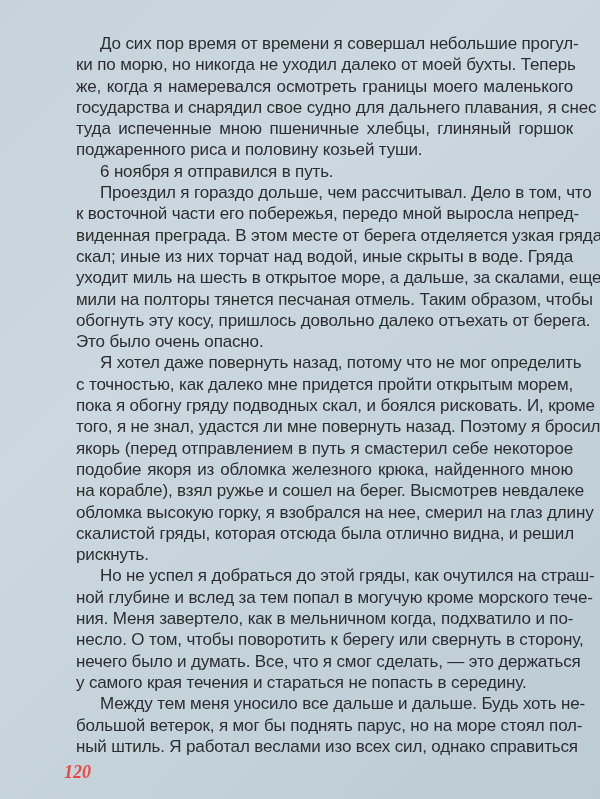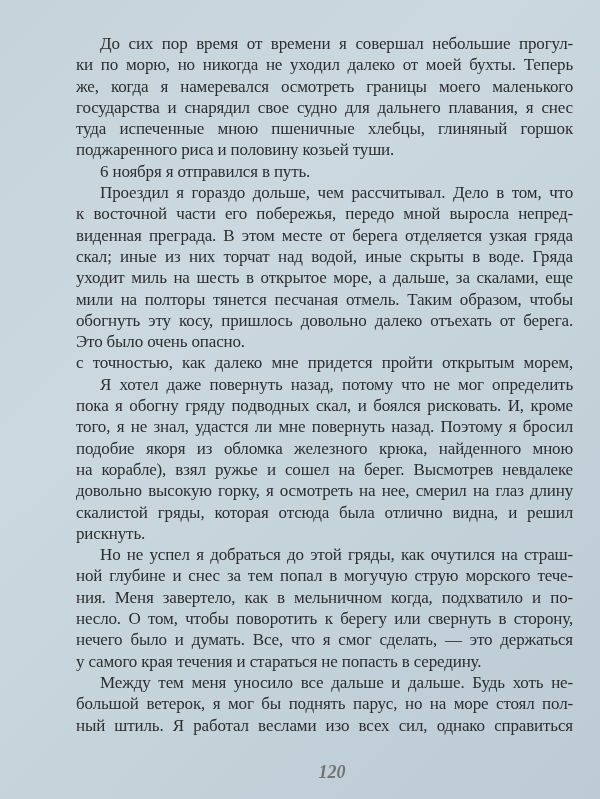--- a/index.html
+++ b/index.html
@@ -27,42 +27,42 @@
       width: 497px;
     }
     .line {
       height: 21.3px;
       line-height: 21.3px;
       font-size: 15.2px;
       white-space: nowrap;
       text-align: justify;
       text-align-last: justify;
       letter-spacing: -0.15px;
-      font-family: Liberation Serif, serif;
+      font-family: Liberation Sans, sans-serif;
       font-size: 17px;
     }
     .line.indent {
       padding-left: 24px;
     }
     .line.last {
       text-align-last: left;
     }
     .page-number {
       position: absolute;
       left: 0;
       width: 600px;
       top: 762px;
-      text-align: center;
+      text-align: left;
       padding-left: 64px;
       box-sizing: border-box;
       font-family: "Liberation Serif", "DejaVu Serif", serif;
       font-weight: bold;
       font-style: italic;
       font-size: 18px;
-      color: #737373;
+      color: #ef4444;
     }
   </style>
 </head>
 <body>
 
 <div class="page">
   <div class="text-block" id="text-block">
       <div class="line indent">До сих пор время от времени я совершал небольшие прогул-</div>
       <div class="line">ки по морю, но никогда не уходил далеко от моей бухты. Теперь</div>
       <div class="line">же, когда я намеревался осмотреть границы моего маленького</div>
@@ -71,31 +71,32 @@
       <div class="line last">поджаренного риса и половину козьей туши.</div>
       <div class="line indent last">6 ноября я отправился в путь.</div>
       <div class="line indent">Проездил я гораздо дольше, чем рассчитывал. Дело в том, что</div>
       <div class="line">к восточной части его побережья, передо мной выросла непред-</div>
       <div class="line">виденная преграда. В этом месте от берега отделяется узкая гряда</div>
       <div class="line">скал; иные из них торчат над водой, иные скрыты в воде. Гряда</div>
       <div class="line">уходит миль на шесть в открытое море, а дальше, за скалами, еще</div>
       <div class="line">мили на полторы тянется песчаная отмель. Таким образом, чтобы</div>
       <div class="line">обогнуть эту косу, пришлось довольно далеко отъехать от берега.</div>
       <div class="line last">Это было очень опасно.</div>
+      <div class="line indent">Я хотел даже повернуть назад, потому что не мог определить</div>
       <div class="line">с точностью, как далеко мне придется пройти открытым морем,</div>
-      <div class="line indent">Я хотел даже повернуть назад, потому что не мог определить</div>
       <div class="line">пока я обогну гряду подводных скал, и боялся рисковать. И, кроме</div>
       <div class="line">того, я не знал, удастся ли мне повернуть назад. Поэтому я бросил</div>
+      <div class="line">якорь (перед отправлением в путь я смастерил себе некоторое</div>
       <div class="line">подобие якоря из обломка железного крюка, найденного мною</div>
       <div class="line">на корабле), взял ружье и сошел на берег. Высмотрев невдалеке</div>
-      <div class="line">довольно высокую горку, я осмотреть на нее, смерил на глаз длину</div>
+      <div class="line">обломка высокую горку, я взобрался на нее, смерил на глаз длину</div>
       <div class="line">скалистой гряды, которая отсюда была отлично видна, и решил</div>
       <div class="line last">рискнуть.</div>
       <div class="line indent">Но не успел я добраться до этой гряды, как очутился на страш-</div>
-      <div class="line">ной глубине и снес за тем попал в могучую струю морского тече-</div>
+      <div class="line">ной глубине и вслед за тем попал в могучую кроме морского тече-</div>
       <div class="line">ния. Меня завертело, как в мельничном когда, подхватило и по-</div>
       <div class="line">несло. О том, чтобы поворотить к берегу или свернуть в сторону,</div>
       <div class="line">нечего было и думать. Все, что я смог сделать, — это держаться</div>
       <div class="line last">у самого края течения и стараться не попасть в середину.</div>
       <div class="line indent">Между тем меня уносило все дальше и дальше. Будь хоть не-</div>
       <div class="line">большой ветерок, я мог бы поднять парус, но на море стоял пол-</div>
       <div class="line">ный штиль. Я работал веслами изо всех сил, однако справиться</div>
     </div>
   <div class="page-number">120</div>
 </div>

